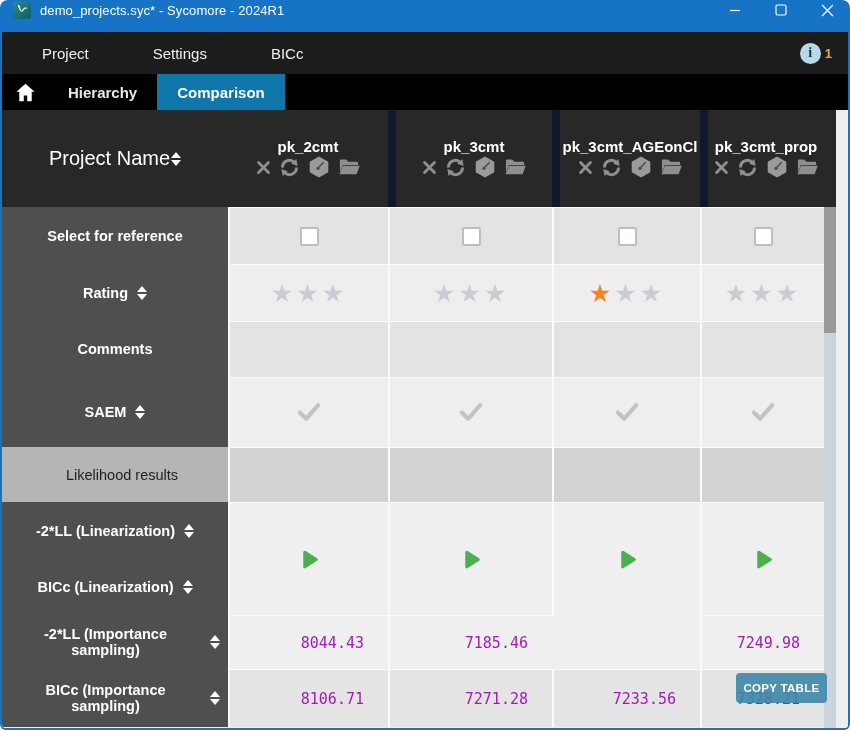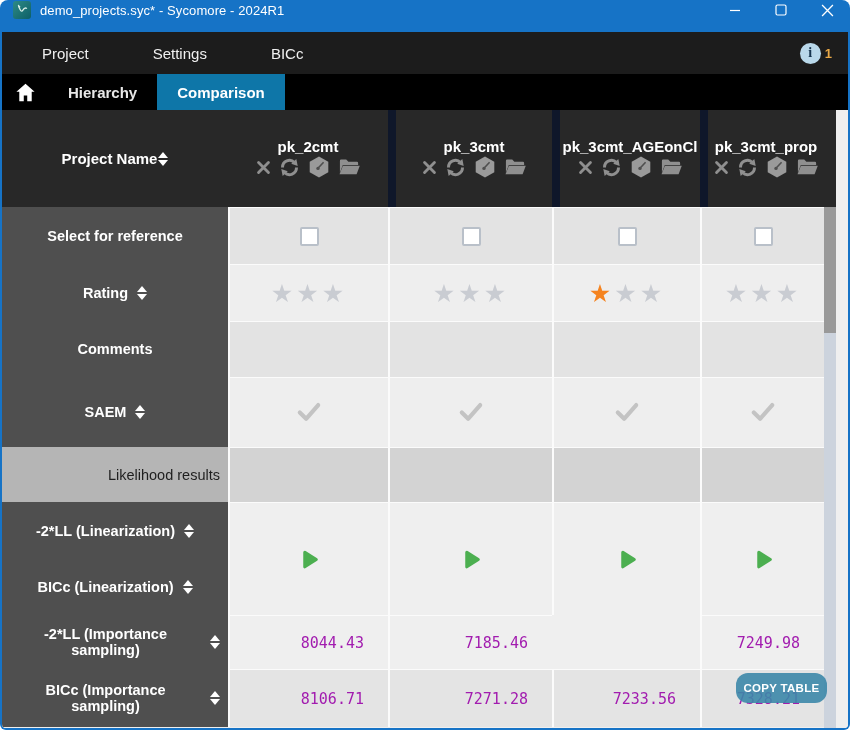--- a/index.html
+++ b/index.html
@@ -44,51 +44,51 @@
     grid-template-columns:226px 160px 164px 148px 124px;
     grid-template-rows:97px 57px 57px 56px 70px 55px 57px 56px 54px 58px; }
   .c1{grid-column:1} .c2{grid-column:2} .c3{grid-column:3} .c4{grid-column:4} .c5{grid-column:5}
   .r1{grid-row:1} .r2{grid-row:2} .r3{grid-row:3} .r4{grid-row:4} .r5{grid-row:5}
   .r6{grid-row:6} .r7{grid-row:7} .r8{grid-row:8} .r9{grid-row:9} .r10{grid-row:10}
   .span78{grid-row:7 / span 2}
   
   .hcell { display:flex; flex-direction:column; align-items:center; justify-content:center; color:#fff; }
   .hcell.sep { border-left:8px solid #0f172a; }
   .hlabel { display:flex; align-items:center; justify-content:center; gap:1px;
-    color:#fff; font-size:15px; font-weight:700; }
+    color:#fff; font-size:20px; font-weight:400; }
   .col-title { font-size:15px; font-weight:700; }
   .col-icons { display:flex; align-items:center; gap:7px; }
   .col-icons span { display:flex; }
   
   .sort { display:inline-flex; flex-direction:column; gap:2px; }
   .sort i { display:block; width:0; height:0; border-left:5px solid transparent; border-right:5px solid transparent; }
   .sort .up { border-bottom:6px solid #fff; }
   .sort .dn { border-top:6px solid #fff; }
   
   .rlabel { background:#4f4f4f; color:#fff; font-size:14.5px; font-weight:700;
     display:flex; align-items:center; justify-content:center; gap:9px; text-align:center; padding:0 8px; }
-  .rlabel.section { background:#b5b5b5; color:#1f1f1f; font-weight:400; justify-content:flex-end; padding-left:22px; }
+  .rlabel.section { background:#b5b5b5; color:#1f1f1f; font-weight:400; justify-content:center; padding-left:22px; }
   
   .b { display:flex; align-items:center; justify-content:center;
     border-left:2px solid #fbfbfb; border-top:1px solid #fbfbfb; }
   .shade-a { background:#e3e3e3; }
   .shade-b { background:#eeeeee; }
   .section-body { background:#d3d3d3; }
   .run-cell { background:#efefef; }
   .num-a { background:#efefef; }
   .num-b { background:#e4e4e4; }
   .num { justify-content:flex-end; padding-right:24px;
     font-family:"DejaVu Sans Mono", monospace; font-size:15px; color:#a21caf; }
   .checkbox { width:19px; height:19px; background:#fff; border:2px solid #b9c0c9; border-radius:2px; }
   .stars { font-size:25px; letter-spacing:3px; color:#c9ccd2; line-height:1; }
   .stars b { font-weight:400; }
   .stars b.on { color:#f5831f; }
   
   .copy-btn { position:absolute; top:563px; right:21px; width:91px; height:30px;
-    background:rgba(60,135,169,.9); color:#fff; border:none; border-radius:12px;
+    background:rgba(60,135,169,.9); color:#fff; border:none; border-radius:4px;
     font-family:"Liberation Sans", sans-serif; font-size:11.5px; font-weight:700; letter-spacing:.3px; }
 </style>
 </head>
 <body>
 
 <div class="window">
 
   <div class="titlebar">
     <span class="appicon">
       <svg width="14" height="14" viewBox="0 0 20 20">

